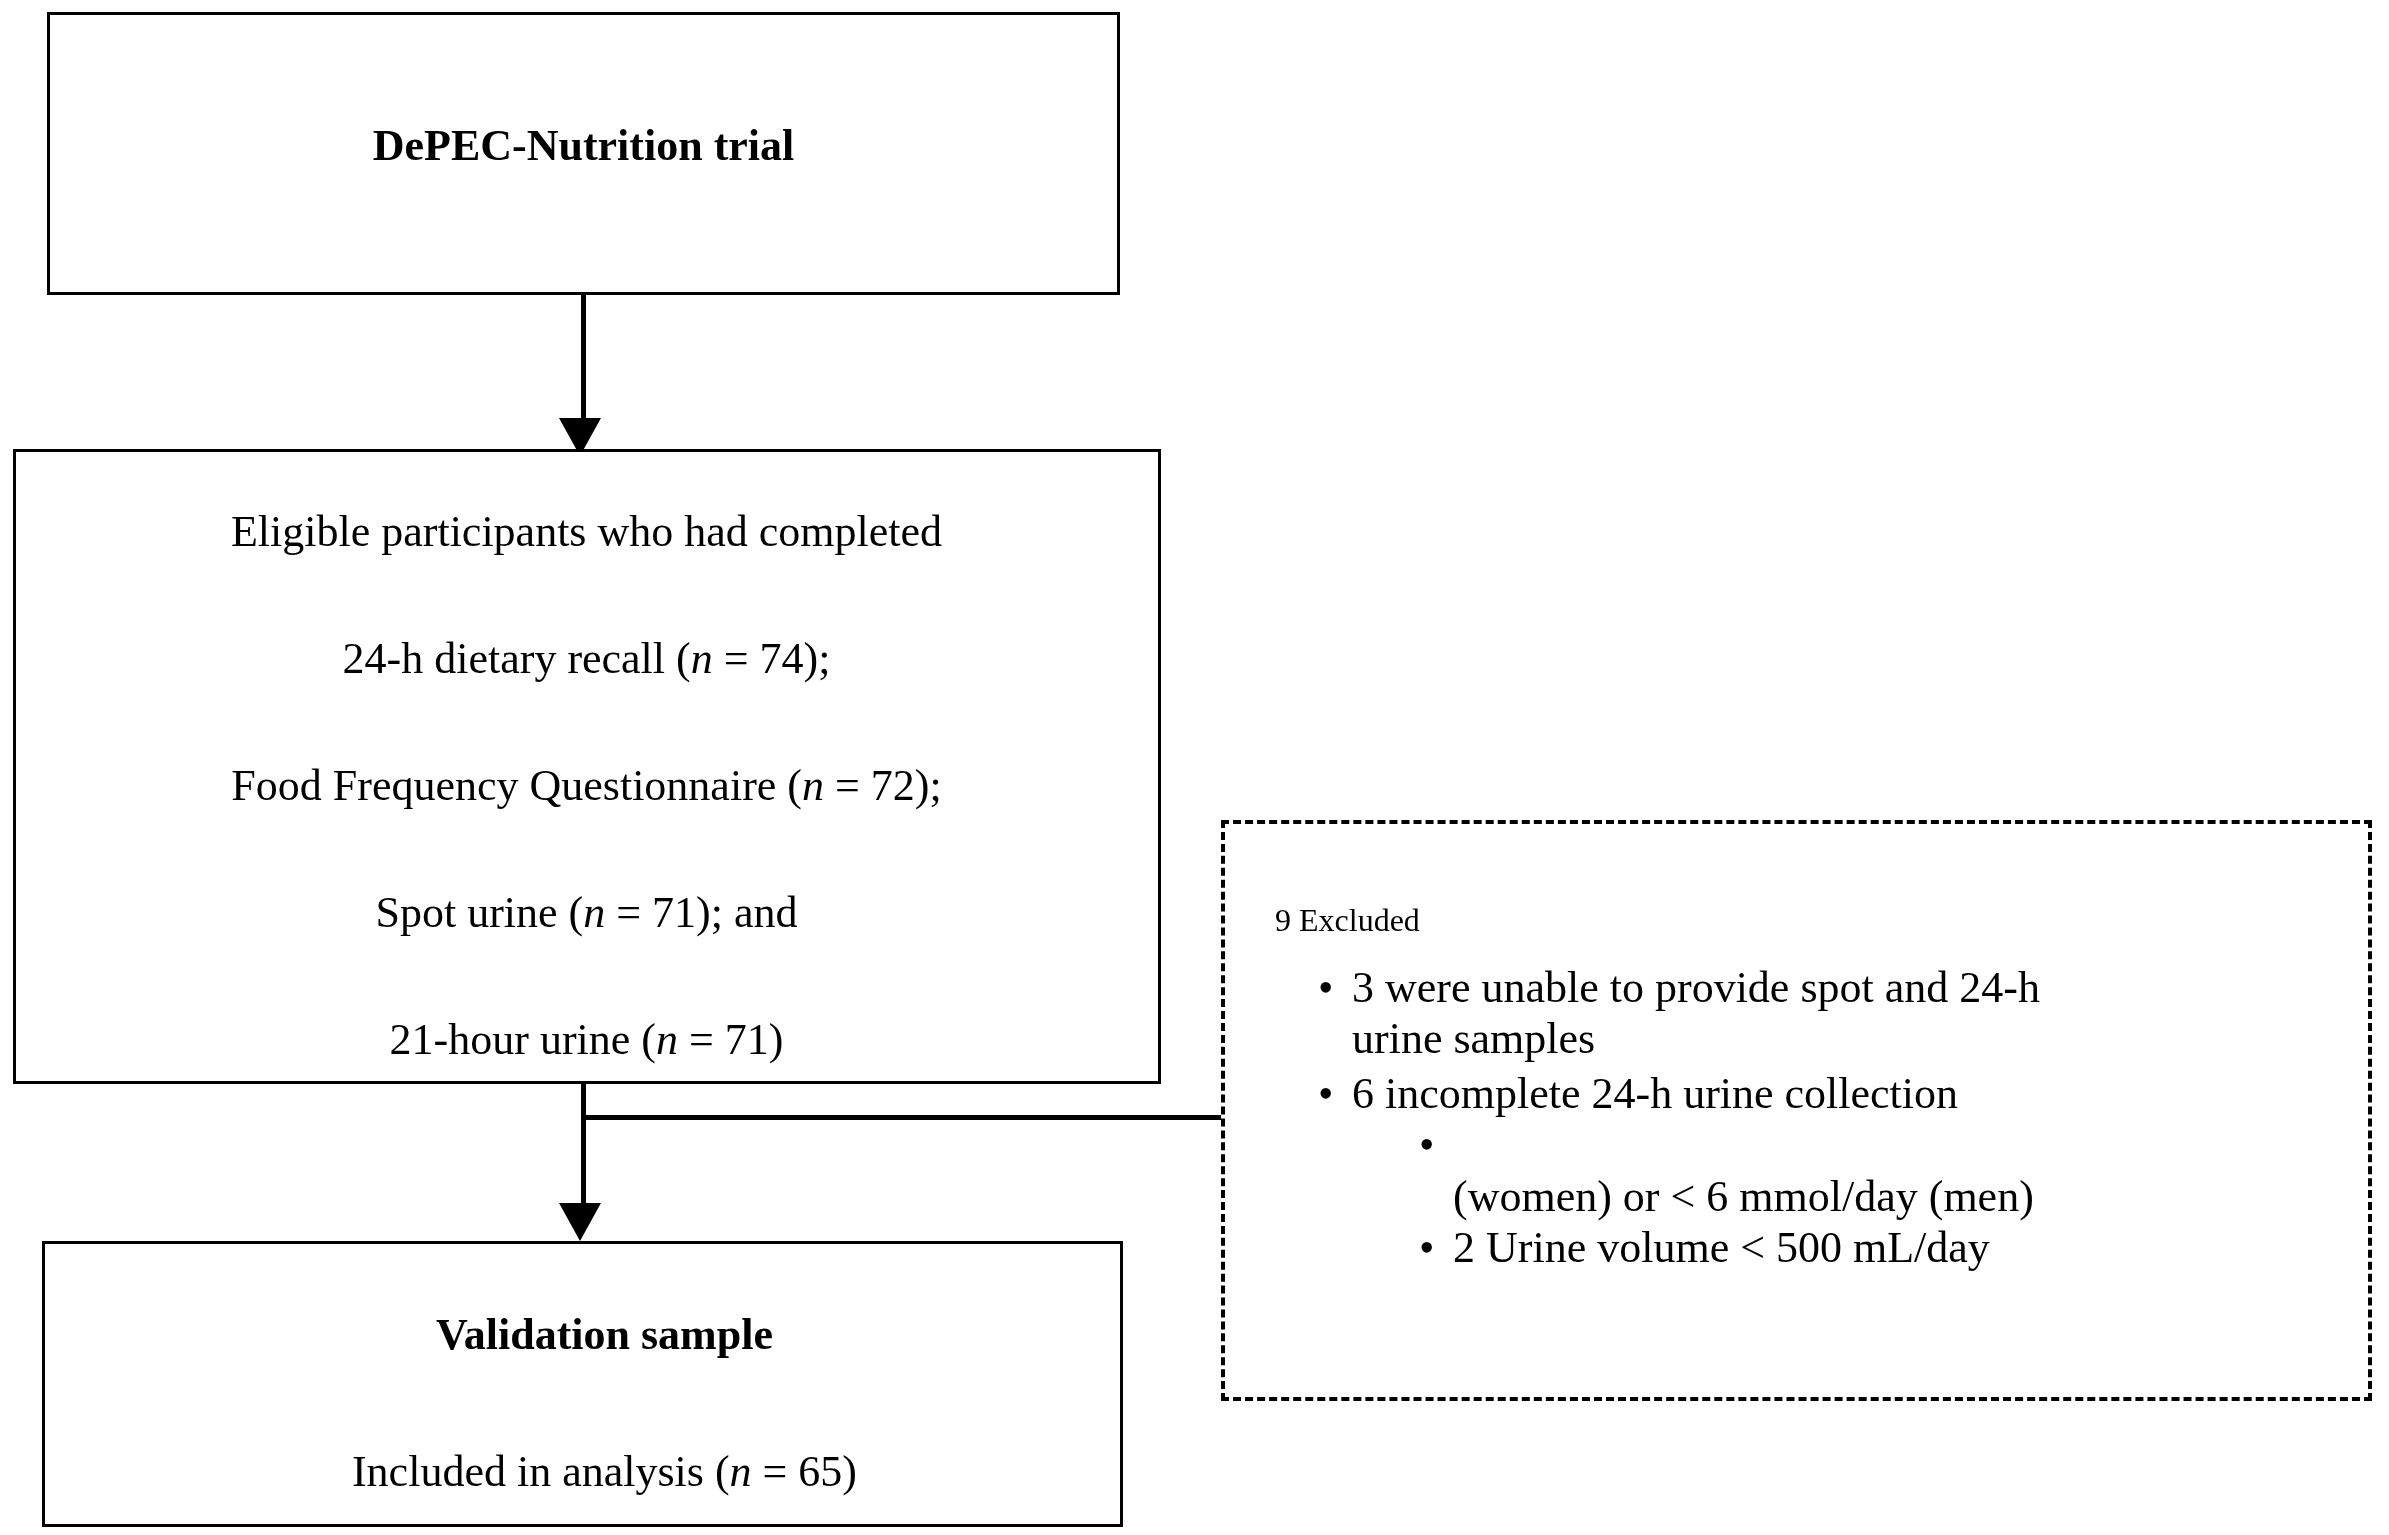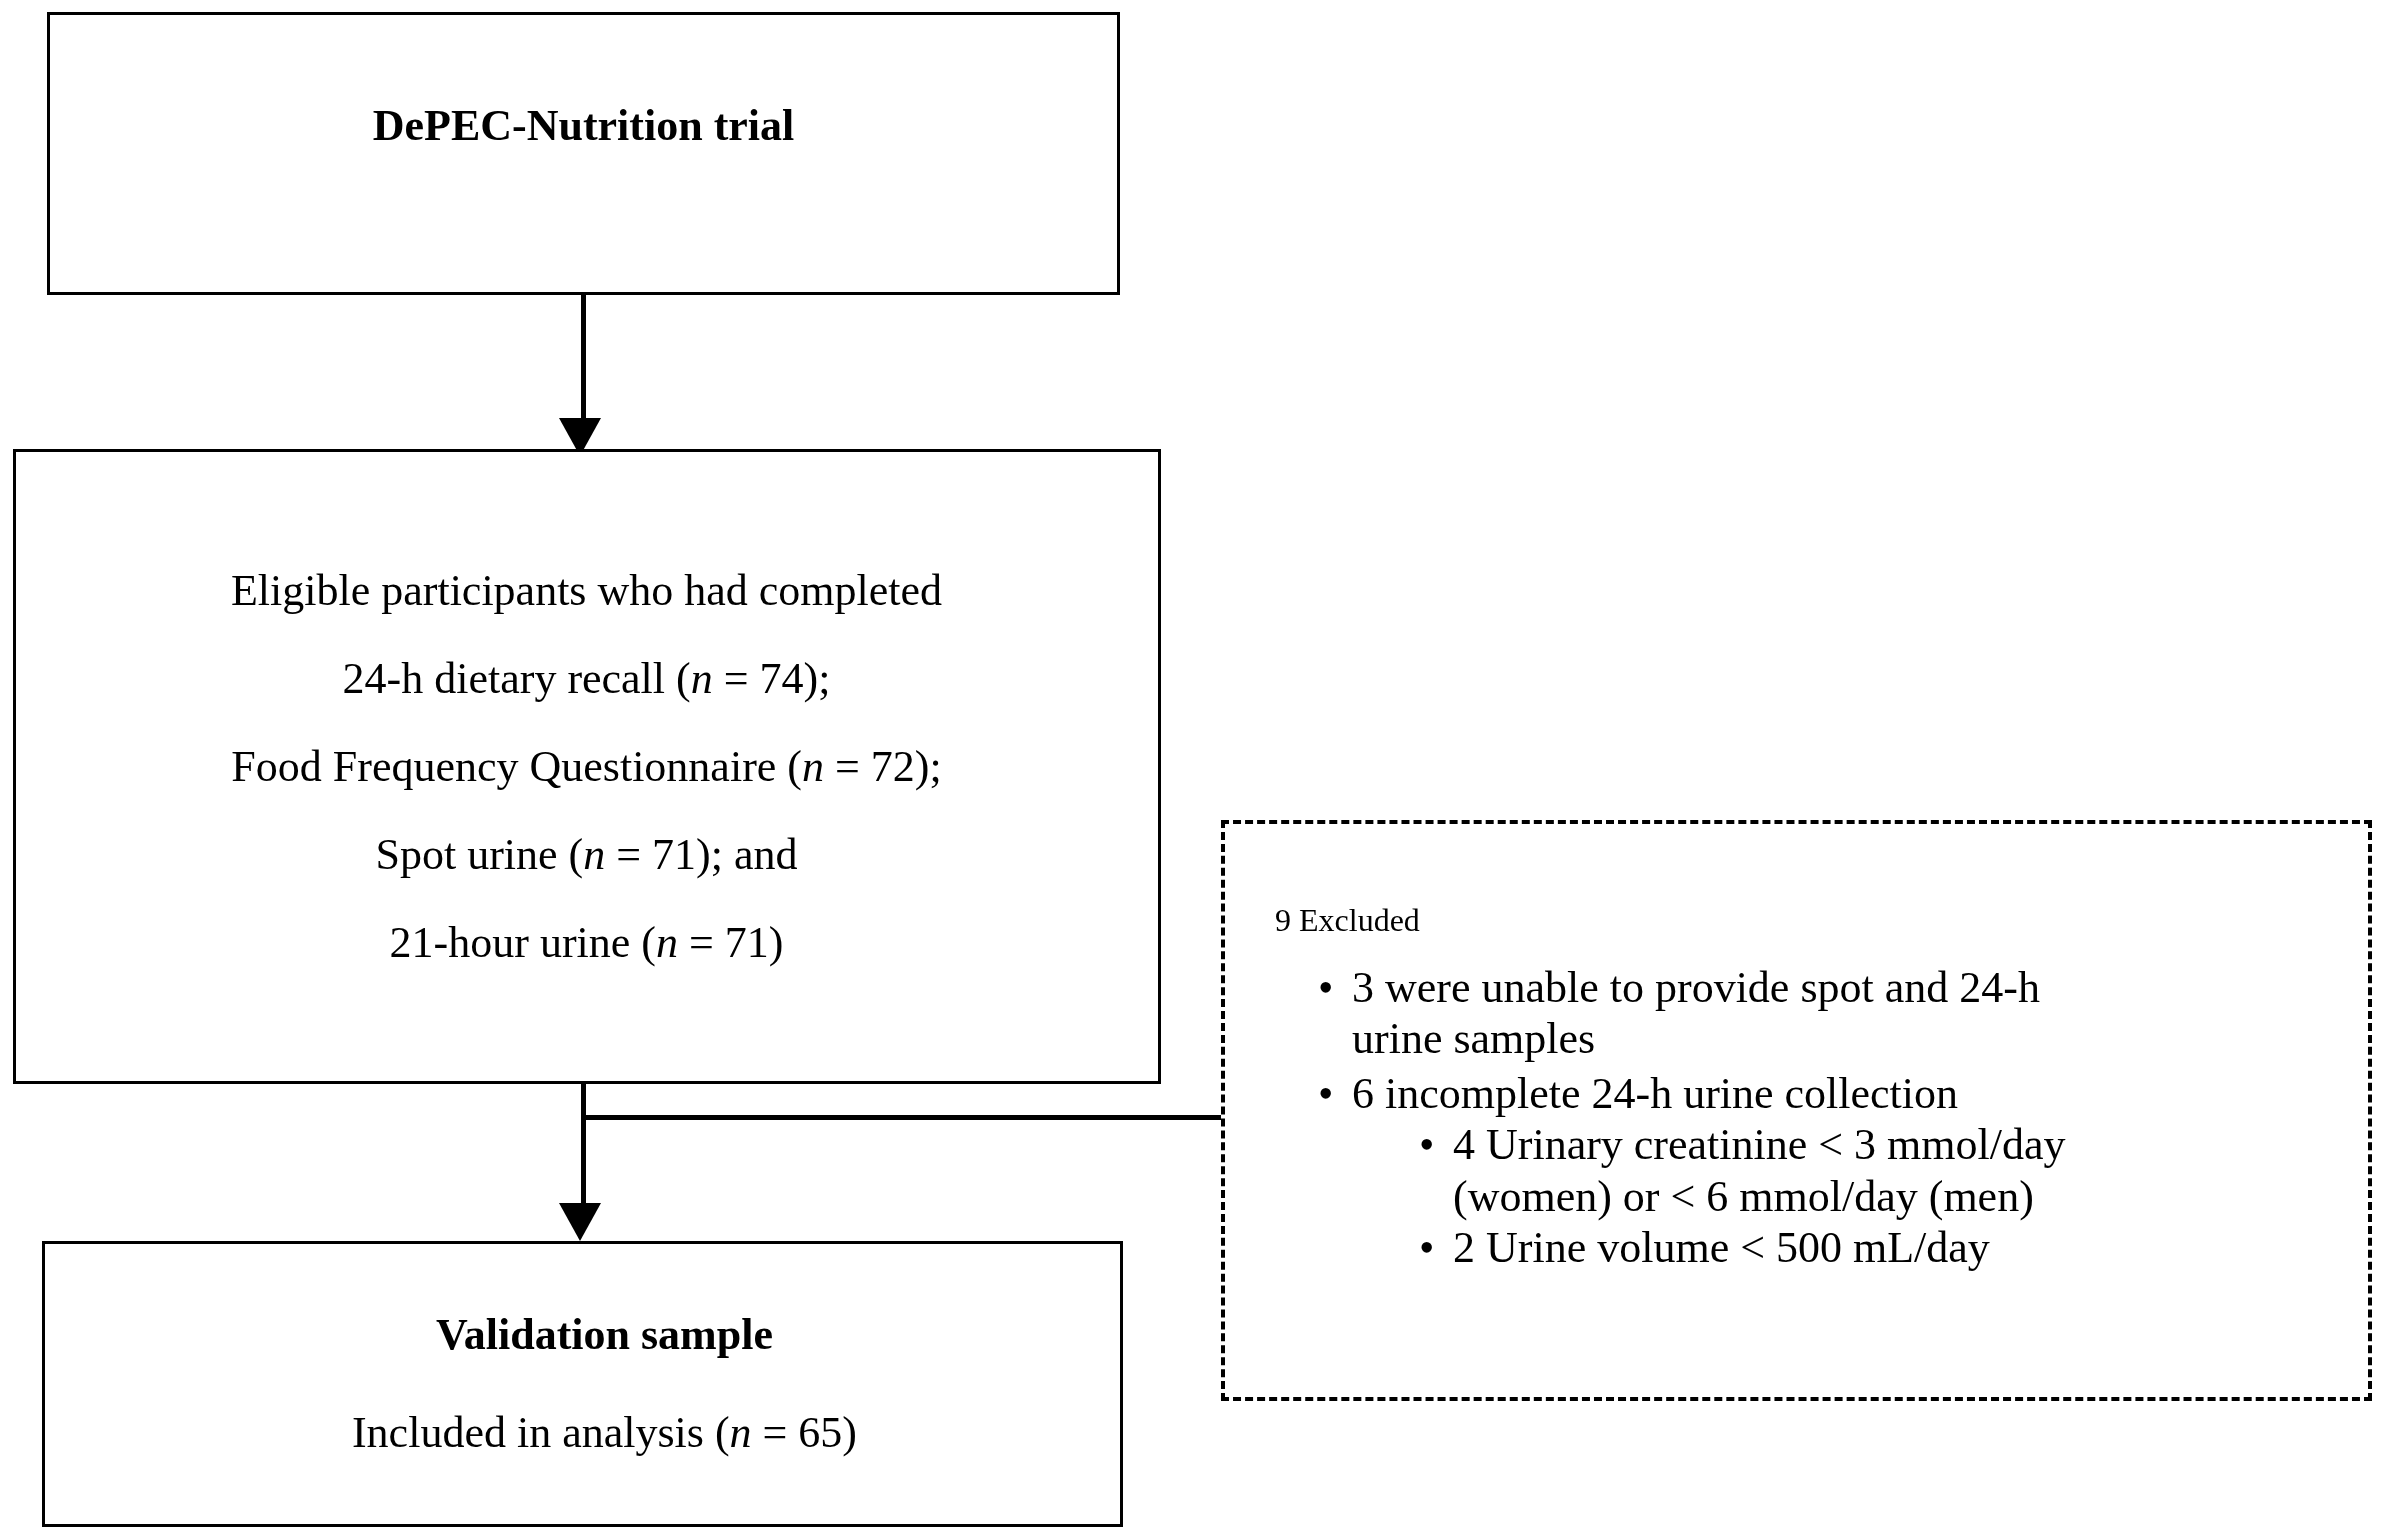--- a/index.html
+++ b/index.html
@@ -41,20 +41,21 @@
   #box-validation { left: 42px;  top: 1241px; width: 1081px; height: 286px; padding-left: 44px; }
   #box-excluded   { left: 1221px; top: 820px; width: 1151px; height: 581px; }
 
   
   .line {
     font-size: 44px;
     line-height: 1.0;
     white-space: nowrap;
     text-align: right;
     letter-spacing: 0px;
+    margin-top: 39px;
   }
   .line.bold { font-weight: bold; }
   .line.sp-1 { margin-bottom: 54px; }
   .line.sp-2 { margin-bottom: 44px; }
   .nital { font-style: italic; }
 
   
   .excl-head {
     position: absolute;
     left: 50px;
@@ -184,21 +185,21 @@
         <span class="nowrap">urine samples</span>
       </li>
 
       <li>
         <span class="bullet">•</span>
         <span class="nowrap">6 incomplete 24-h urine collection</span>
 
         <ul class="excl-l2">
           <li>
             <span class="bullet">•</span>
-            <span class="nowrap">4 Urinary creatinine &lt; 3 mmol/day</span><br>
+            <br>
             <span class="nowrap">(women) or &lt; 6 mmol/day (men)</span>
           </li>
           <li>
             <span class="bullet">•</span>
             <span class="nowrap">2 Urine volume &lt; 500 mL/day</span>
           </li>
         </ul>
       </li>
 
     </ul>

